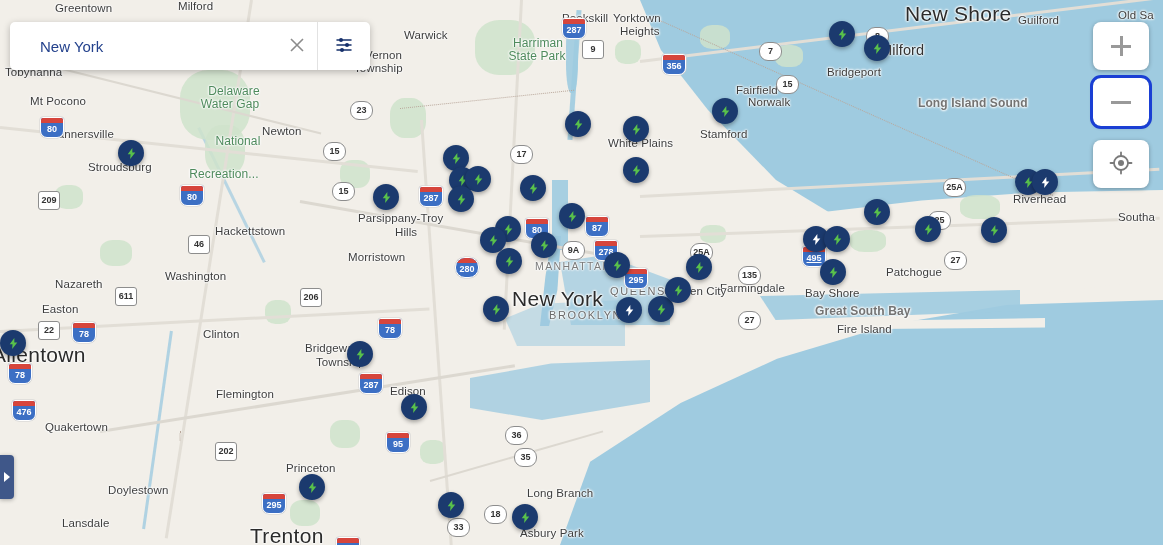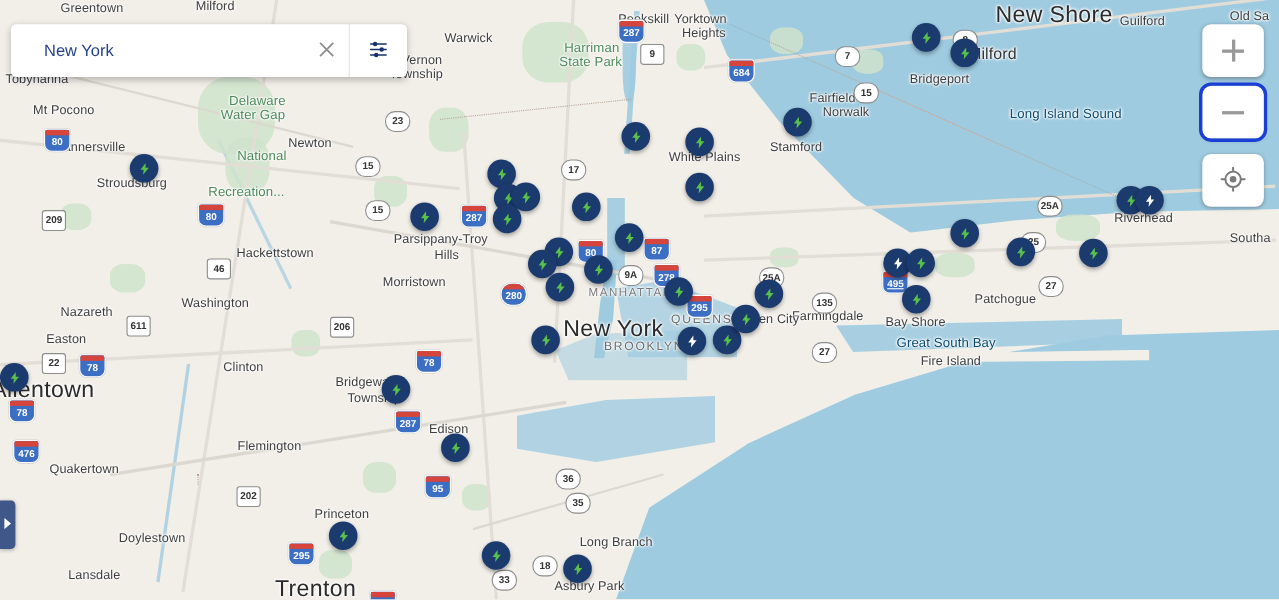--- a/index.html
+++ b/index.html
@@ -23,21 +23,21 @@
 
   
   .lbl{position:absolute;white-space:nowrap;color:#3d3d3d;
        text-shadow:0 0 3px #fff,0 0 3px #fff,0 0 2px #fff,0 0 2px #fff;
        pointer-events:none;letter-spacing:.1px;}
   .lbl.town{font-size:11.5px;}
   .lbl.big{font-size:21px;color:#2b2b2b;letter-spacing:.3px;}
   .lbl.med{font-size:14.5px;color:#333;}
   .lbl.boro{font-size:11px;color:#6b6b6b;letter-spacing:1.6px;}
   .lbl.park{font-size:12px;color:#4e8a5c;text-align:center;line-height:14px;white-space:normal;}
-  .lbl.waterlbl{font-size:12px;color:#0c4a6e;font-style:normal;}
+  .lbl.waterlbl{font-size:12px;color:#737373;font-style:normal;font-weight:bold;}
   .lbl.neigh{font-size:10.5px;color:#7a7a7a;letter-spacing:1.4px;}
 
   
   .shield{position:absolute;font-size:9px;line-height:1;color:#fff;
           display:flex;align-items:center;justify-content:center;font-weight:bold;}
   .shield.interstate{width:22px;height:19px;background:#3c6fc4;
         border-radius:3px 3px 7px 7px;border:1px solid #fff;
         box-shadow:0 0 0 .5px #cfcfcf;position:absolute;overflow:hidden;}
   .shield.interstate::before{content:"";position:absolute;top:0;left:0;right:0;height:5px;background:#d6453c;}
   .shield.interstate span{position:relative;top:2px;font-size:9px;}
@@ -171,21 +171,21 @@
         <div class="lbl town" style="left: 165px; top: 270px;">Washington</div>
         <div class="lbl town" style="left: 55px; top: 278px;">Nazareth</div>
         <div class="lbl town" style="left: 42px; top: 303px;">Easton</div>
         <div class="lbl big" style="left: -8px; top: 343px;">Allentown</div>
         <div class="lbl town" style="left: 203px; top: 328px;">Clinton</div>
         <div class="lbl town" style="left: 30px; top: 421px; margin-left: 15px;">Quakertown</div>
         <div class="lbl town" style="left: 108px; top: 484px;">Doylestown</div>
         <div class="lbl town" style="left: 62px; top: 517px;">Lansdale</div>
         <div class="lbl big" style="left: 250px; top: 524px;">Trenton</div>
         <div class="lbl town" style="left: 286px; top: 462px;">Princeton</div>
-        <div class="lbl town" style="left: 216px; top: 388px; margin-top: 12px;">Flemington</div>
+        <div class="lbl town" style="left: 216px; top: 388px;">Flemington</div>
         <div class="lbl town" style="left: 305px; top: 342px;">Bridgewater</div>
         <div class="lbl town" style="left: 316px; top: 356px;">Township</div>
         <div class="lbl town" style="left: 390px; top: 385px;">Edison</div>
         <div class="lbl town" style="left: 348px; top: 251px;">Morristown</div>
         <div class="lbl town" style="left: 358px; top: 212px;">Parsippany-Troy</div>
         <div class="lbl town" style="left: 395px; top: 226px;">Hills</div>
         <div class="lbl town" style="left: 404px; top: 29px;">Warwick</div>
         <div class="lbl town" style="left: 365px; top: 49px;">Vernon</div>
         <div class="lbl town" style="left: 354px; top: 62px;">Township</div>
         <div class="lbl town" style="left: 562px; top: 12px;">Peekskill</div>
@@ -208,21 +208,21 @@
         <div class="lbl town" style="left: 805px; top: 287px;">Bay Shore</div>
         <div class="lbl waterlbl" style="left: 815px; top: 304px;">Great South Bay</div>
         <div class="lbl town" style="left: 837px; top: 323px;">Fire Island</div>
         <div class="lbl town" style="left: 720px; top: 282px;">Farmingdale</div>
         <div class="lbl town" style="left: 664px; top: 285px;">Garden City</div>
         <div class="lbl boro" style="left: 610px; top: 285px;">QUEENS</div>
         <div class="lbl neigh" style="left: 535px; top: 260px;">MANHATTAN</div>
         <div class="lbl big" style="left: 512px; top: 287px;">New York</div>
         <div class="lbl boro" style="left: 549px; top: 309px;">BROOKLYN</div>
         <div class="lbl town" style="left: 527px; top: 487px;">Long Branch</div>
-        <div class="lbl town" style="left: 504px; top: 527px;">Asbury Park</div>
+        <div class="lbl town" style="left: 520px; top: 527px;">Asbury Park</div>
         <div class="lbl park" style="left: 186px; top: 84px; width: 96px;">Delaware</div>
         <div class="lbl park" style="left: 182px; top: 97px; width: 96px;">Water Gap</div>
         <div class="lbl park" style="left: 190px; top: 110px; width: 96px; margin-top: 24px;">National</div>
         <div class="lbl park" style="left: 176px; top: 123px; width: 96px; margin-top: 44px;">Recreation...</div>
         <div class="lbl park" style="left: 490px; top: 36px; width: 96px;">Harriman</div>
         <div class="lbl park" style="left: 489px; top: 49px; width: 96px;">State Park</div>
       </div>
 
     <div id="shields-layer">
         <div class="shield interstate" style="left: 40px; top: 117px;">
@@ -301,21 +301,21 @@
         <div class="shield state" style="left: 510px; top: 145px;">
           <span>17</span>
         </div>
         <div class="shield interstate" style="left: 562px; top: 18px;">
           <span>287</span>
         </div>
         <div class="shield us" style="left: 582px; top: 40px;">
           <span>9</span>
         </div>
         <div class="shield interstate" style="left: 662px; top: 54px;">
-          <span>684</span>
+          <span>356</span>
         </div>
         <div class="shield state" style="left: 759px; top: 42px;">
           <span>7</span>
         </div>
         <div class="shield state" style="left: 776px; top: 75px;">
           <span>15</span>
         </div>
         <div class="shield state" style="left: 866px; top: 27px;">
           <span>8</span>
         </div>

